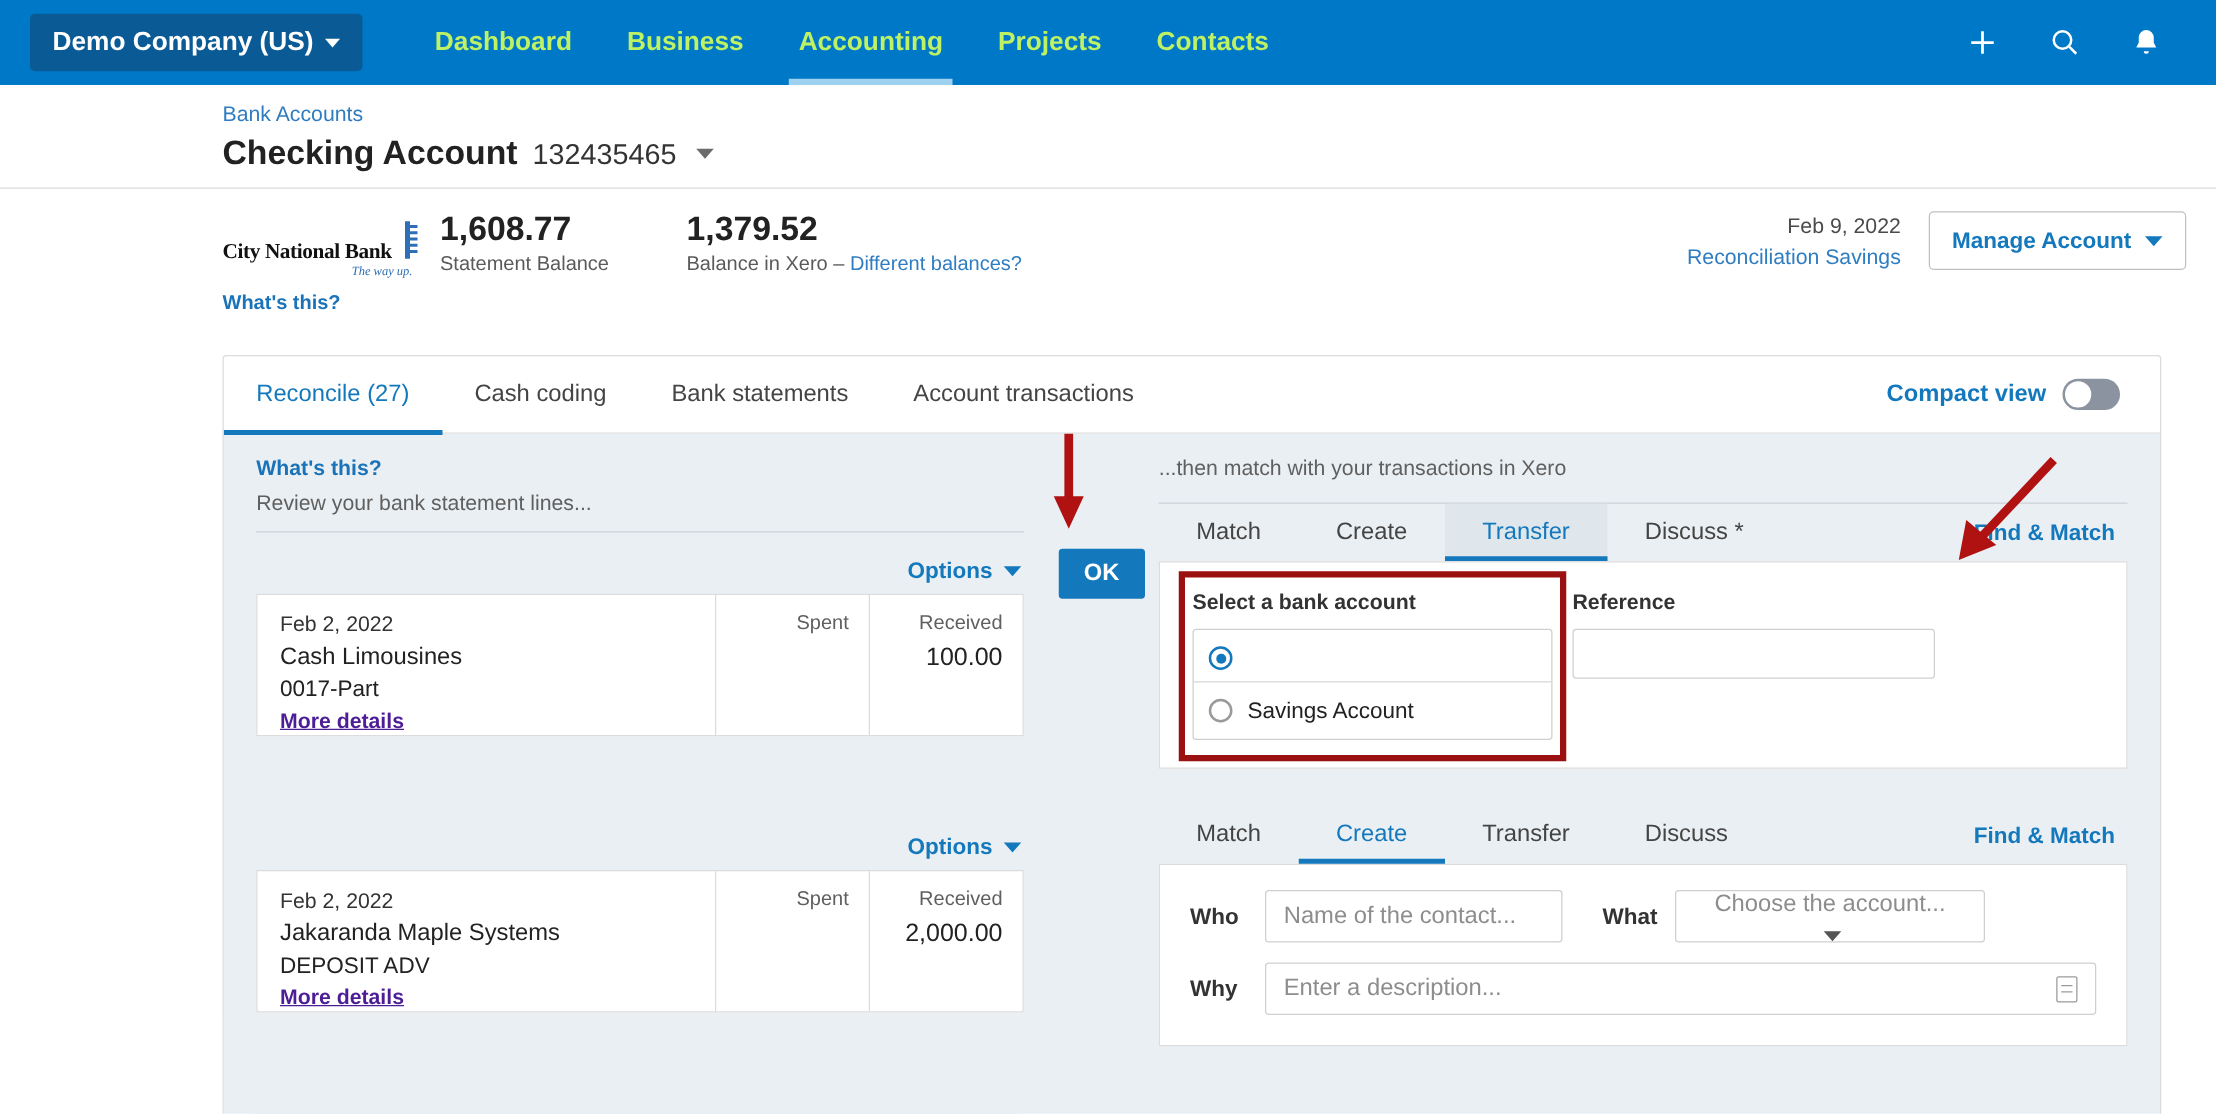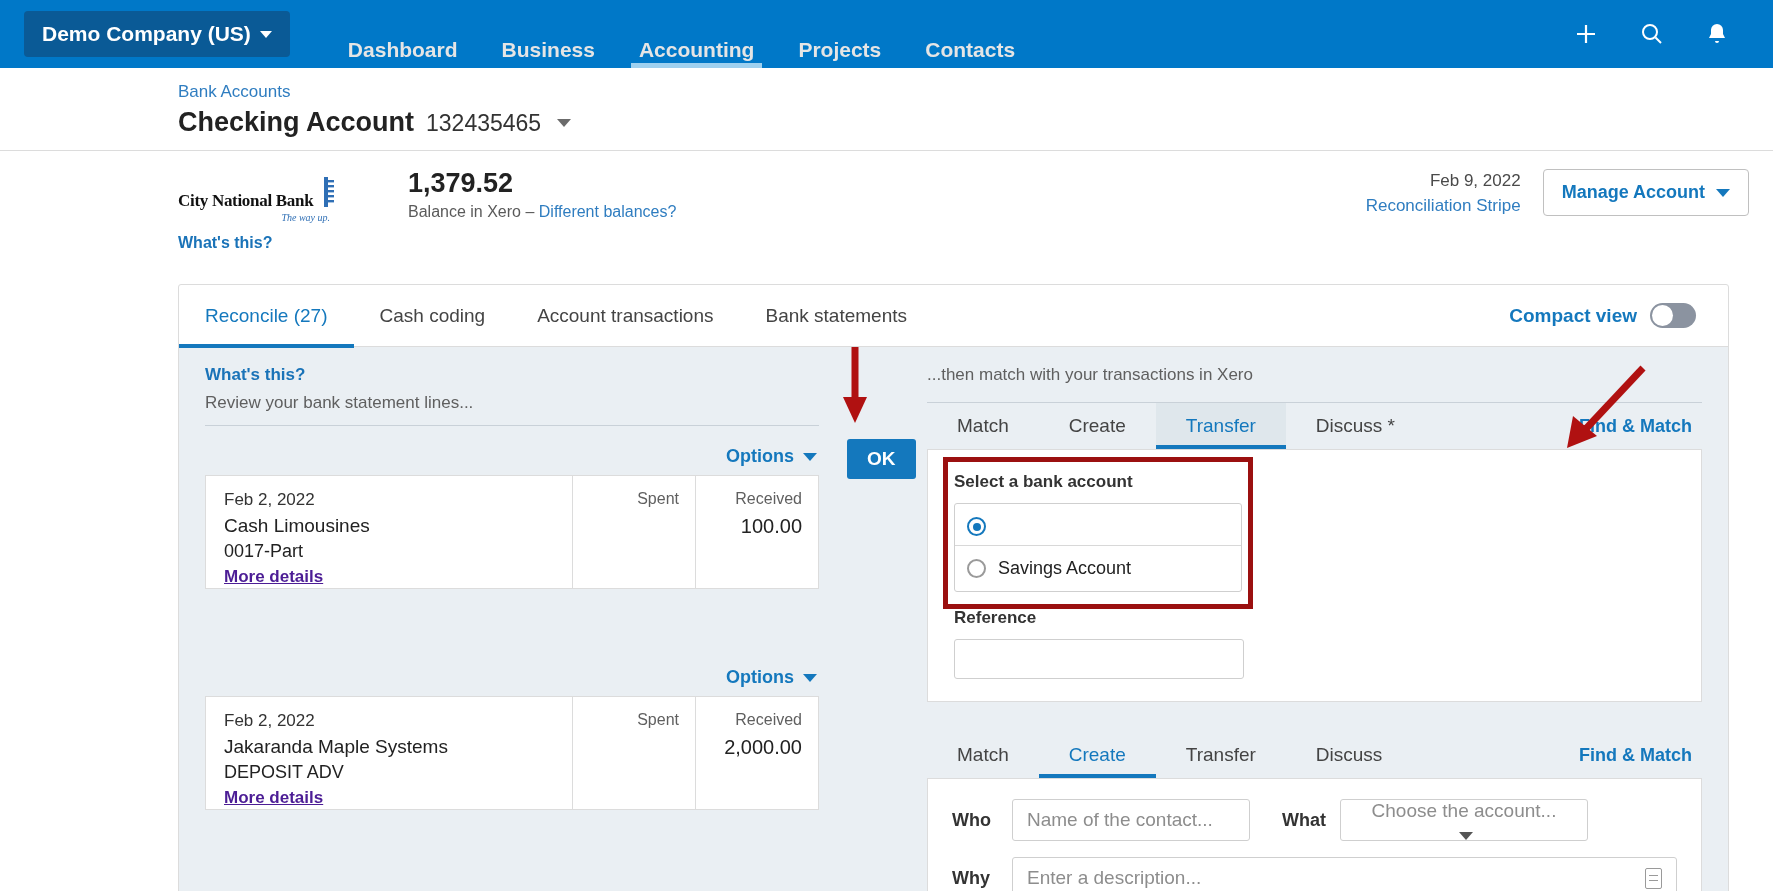--- a/index.html
+++ b/index.html
@@ -20,22 +20,22 @@
     background: #0a5a96; color: #fff; font-size: 21px; font-weight: bold;
     padding: 11px 18px; border-radius: 4px; margin-right: 36px;
     display: flex; align-items: center; gap: 9px; white-space: nowrap;
   }
   .caret-down {
     width: 0; height: 0; border-left: 6px solid transparent;
     border-right: 6px solid transparent; border-top: 7px solid #fff;
   }
   .navlinks { display: flex; align-items: center; height: 68px; }
   .navlink {
-    color: #e5e5e5; font-size: 21px; font-weight: bold;
-    padding: 16px 22px; height: 68px; line-height: 68px;
+    color: #bef264; font-size: 21px; font-weight: bold;
+    padding: 0 22px; height: 68px; line-height: 68px;
     white-space: nowrap; position: relative;
   }
   .navlink.active::after {
     content: ""; position: absolute; left: 14px; right: 14px; bottom: 0;
     height: 5px; background: #9ed0ef;
   }
   .nav-icons {
     margin-left: auto; display: flex; align-items: center; gap: 40px;
     padding-right: 20px;
   }
@@ -183,21 +183,21 @@
     content: ""; position: absolute; left: 0; right: 0; bottom: 0;
     height: 4px; background: #1478bd;
   }
   .rtab.boxed { background: #dfe7ec; }
   .find-match {
     margin-left: auto; color: #1478bd; font-size: 18px; font-weight: bold;
     padding-bottom: 12px; padding-right: 10px;
   }
   .rpanel {
     background: #fff; border: 1px solid #dcdcdc; padding: 22px 26px;
-    display: flex; gap: 16px; align-items: flex-start; flex-direction: column;
+    display: flex; gap: 16px; align-items: flex-start;
   }
   .sel-wrap { position: relative; width: 288px; }
   .red-box {
     position: absolute; left: -11px; top: -15px; right: -11px; bottom: -17px;
     border: 5px solid #9b1010; pointer-events: none;
   }
   .fld-lbl { font-size: 17px; font-weight: bold; color: #333; }
   .radio-list {
     border: 1px solid #cfcfcf; border-radius: 3px; margin-top: 11px;
     background: #fff;
@@ -305,49 +305,53 @@
           <rect x="12" y="15" width="6" height="2.4" fill="#2f6fb5"></rect>
           <rect x="12" y="20" width="6" height="2.4" fill="#2f6fb5"></rect>
           <rect x="12" y="25" width="6" height="2.4" fill="#2f6fb5"></rect>
         </svg>
       </span>
     </div>
     <div class="logo-tag">The way up.</div>
     <div class="whats-this-top">What's this?</div>
   </div>
 
+  <div class="balblock bal1">
+    <div class="bal-amt">1,608.77</div>
+    <div class="bal-lbl">Statement Balance</div>
+  </div>
 
   <div class="balblock bal2">
     <div class="bal-amt">1,379.52</div>
     <div class="bal-lbl">
       <span>Balance in Xero</span>
       <span>–</span>
       <span class="diff-link">Different balances?</span>
     </div>
   </div>
 
   <div class="right-head">
     <div class="date-col">
       <div class="date-txt">Feb 9, 2022</div>
-      <div class="recon-link">Reconciliation Stripe</div>
+      <div class="recon-link">Reconciliation Savings</div>
     </div>
     <div class="manage-btn">
       <span>Manage Account</span>
       <span class="caret-blue"></span>
     </div>
   </div>
 </div>
 
 <div class="panel">
 
   <div class="tabbar">
     <div class="tab active">Reconcile (27)</div>
     <div class="tab">Cash coding</div>
+    <div class="tab">Bank statements</div>
     <div class="tab">Account transactions</div>
-    <div class="tab">Bank statements</div>
     <div class="compact">
       <span class="compact-lbl">Compact view</span>
       <span class="toggle">
           <span class="knob"></span>
         </span>
     </div>
   </div>
 
   <div class="body">
 

